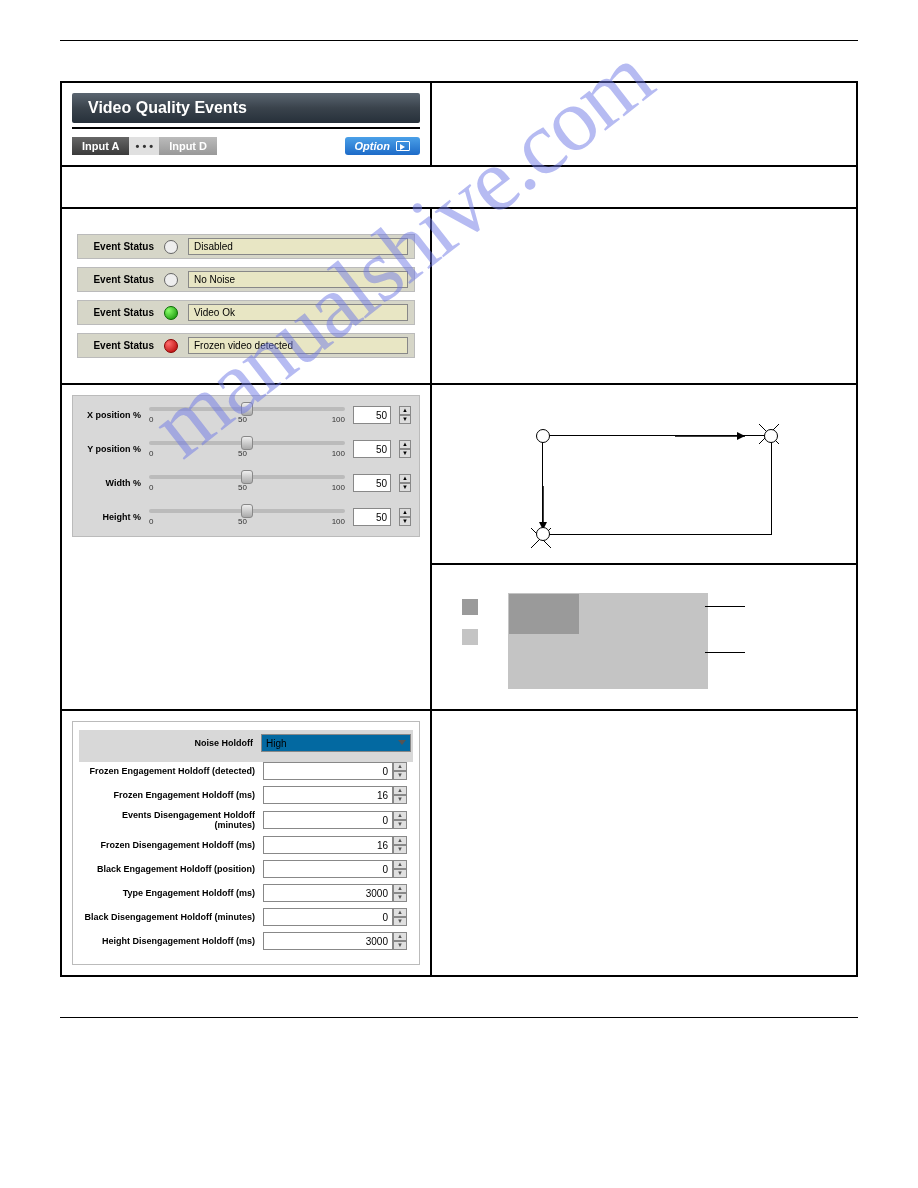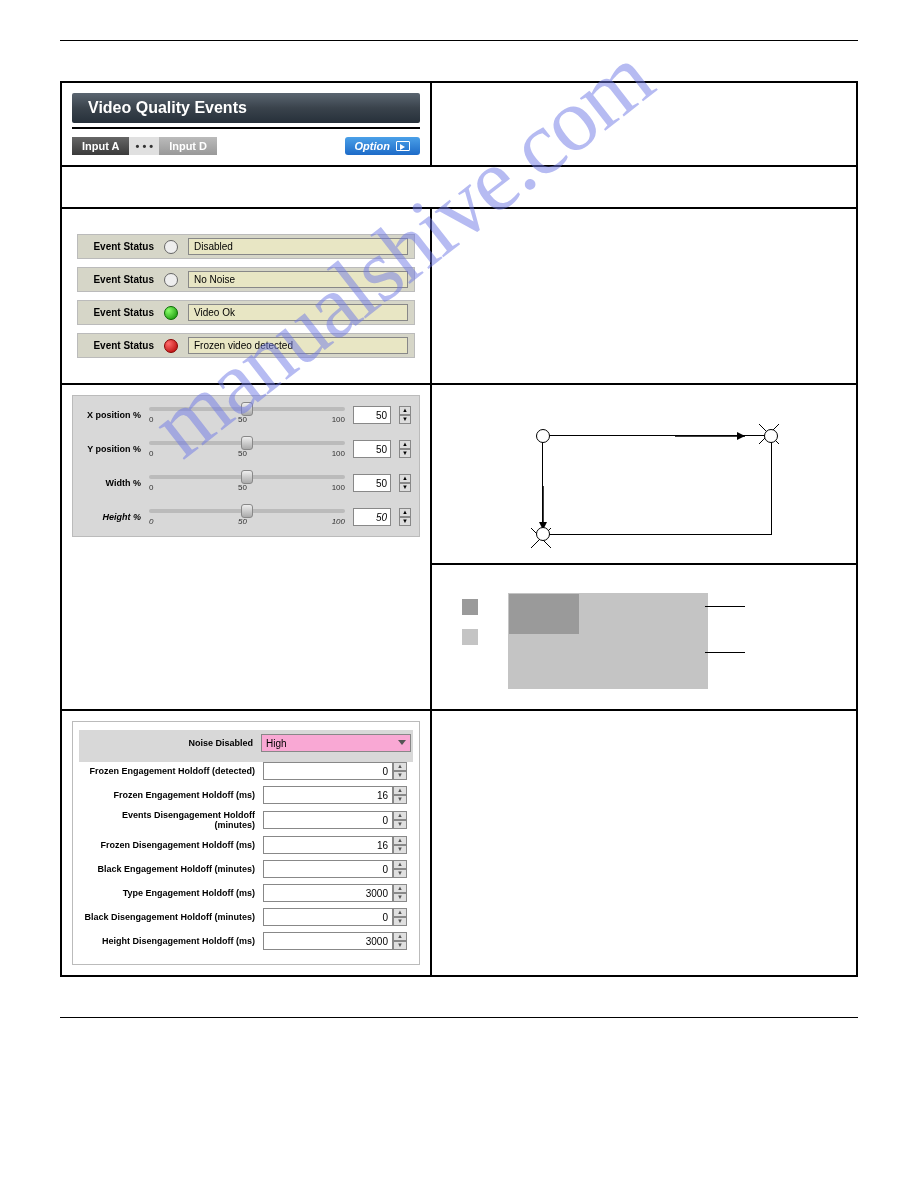--- a/index.html
+++ b/index.html
@@ -33,21 +33,21 @@
   .status-row .lbl { font-weight:bold; font-size:10px; width:70px; text-align:right; }
   .led { width:14px; height:14px; border-radius:50%; border:1px solid #666; }
   .led-off { background:#eee; }
   .led-green { background: radial-gradient(circle at 30% 30%, #8aff6a, #0a8a00); border-color:#066a00; }
   .led-red { background: radial-gradient(circle at 30% 30%, #ff6b6b, #b00000); border-color:#800; }
   .status-field { flex:1; background:#e8e6c4; border:1px solid #888; padding:2px 5px; font-size:10px; }
 
   
   .sliders-panel { background:#d8d8d8; border:1px solid #bbb; padding:10px 8px; }
   .slider-row { display:flex; align-items:center; gap:8px; margin-bottom:16px; }
-  .slider-row:last-child { margin-bottom:0;font-style:italic; }
+  .slider-row:last-child { margin-bottom:0; }
   .slider-lbl { font-size:9px; font-weight:bold; width:60px; text-align:right; }
   .slider-track-wrap { flex:1; }
   .slider-track { height:4px; background:#bbb; border-radius:2px; position:relative; }
   .slider-thumb { position:absolute; top:-5px; width:12px; height:14px; background: linear-gradient(180deg,#eee,#aaa); border:1px solid #888; border-radius:3px; transform:translateX(-50%); }
   .slider-ticks { display:flex; justify-content:space-between; font-size:8px; color:#333; margin-top:4px; }
   .slider-val { width:38px; height:18px; border:1px solid #888; background:#fff; font-size:10px; text-align:right; padding:2px 3px; display:flex; align-items:center; justify-content:flex-end; }
   .stepper { width:12px; height:18px; display:flex; flex-direction:column; }
   .stepper span { flex:1; background:#ddd; border:1px solid #888; font-size:6px; text-align:center; line-height:7px; }
 
   
@@ -61,21 +61,21 @@
   .diag-shaded { margin-left:30px; width:200px; height:96px; background:#c4c4c4; position:relative; border:1px solid #c4c4c4; }
   .diag-shaded-inner { position:absolute; left:0; top:0; width:70px; height:40px; background:#9a9a9a; }
   .diag-line { position:absolute; width:40px; border-top:1px solid #000; }
   .hr-mid { border:none; border-top:2px solid #000; margin:8px -10px; }
 
   
   .settings-panel { border:1px solid #bbb; padding:8px 6px; }
   .set-top { background:#d8d8d8; padding:4px 2px; }
   .setrow { display:flex; align-items:center; gap:8px; margin-bottom:6px; }
   .setrow .lbl { font-size:9px; font-weight:bold; flex:1; text-align:right; }
-  .select { width:150px; height:18px; background:#f9a8d4; border:1px solid #888; font-size:10px; padding:1px 18px 1px 4px; display:flex; align-items:center; position:relative; }
+  .select { width:150px; height:18px; background:#0369a1; border:1px solid #888; font-size:10px; padding:1px 18px 1px 4px; display:flex; align-items:center; position:relative; }
   .select::after { content:""; position:absolute; right:4px; top:5px; width:0; height:0; border-left:4px solid transparent; border-right:4px solid transparent; border-top:5px solid #555; }
   .numbox { width:130px; height:18px; background:#fff; border:1px solid #888; font-size:10px; text-align:right; padding:2px 4px; display:flex; align-items:center; justify-content:flex-end; }
   .numstep { width:14px; height:18px; display:flex; flex-direction:column; }
   .numstep span { flex:1; background:#e0e0e0; border:1px solid #888; font-size:6px; text-align:center; line-height:7px; color:#555; }
   .numwrap { display:flex; width:150px; }
 
   
   .watermark { position:absolute; top:200px; left:100px; font-size:90px; font-weight:500; color:rgba(110,120,230,0.5); transform:rotate(-38deg); transform-origin:center; pointer-events:none; z-index:100; font-family: Georgia, serif; letter-spacing:-2px; }
 </style>
 </head>
@@ -257,21 +257,21 @@
         </div>
       </div>
     </div>
   </div>
 
   <div class="row">
     <div class="cell cell-left">
       <div class="settings-panel">
         <div class="set-top">
           <div class="setrow">
-            <span class="lbl">Noise Disabled</span>
+            <span class="lbl">Noise Holdoff</span>
             <div class="select">
                   <span>High</span>
                 </div>
           </div>
         </div>
         <div id="settings-rows">
               <div class="setrow">
                 <span class="lbl">Frozen Engagement Holdoff (detected)</span>
                 <div class="numwrap">
                   <div class="numbox">0</div>
@@ -305,21 +305,21 @@
                 <span class="lbl">Frozen Disengagement Holdoff (ms)</span>
                 <div class="numwrap">
                   <div class="numbox">16</div>
                   <div class="numstep">
                     <span>▲</span>
                     <span>▼</span>
                   </div>
                 </div>
               </div>
               <div class="setrow">
-                <span class="lbl">Black Engagement Holdoff (minutes)</span>
+                <span class="lbl">Black Engagement Holdoff (position)</span>
                 <div class="numwrap">
                   <div class="numbox">0</div>
                   <div class="numstep">
                     <span>▲</span>
                     <span>▼</span>
                   </div>
                 </div>
               </div>
               <div class="setrow">
                 <span class="lbl">Type Engagement Holdoff (ms)</span>

